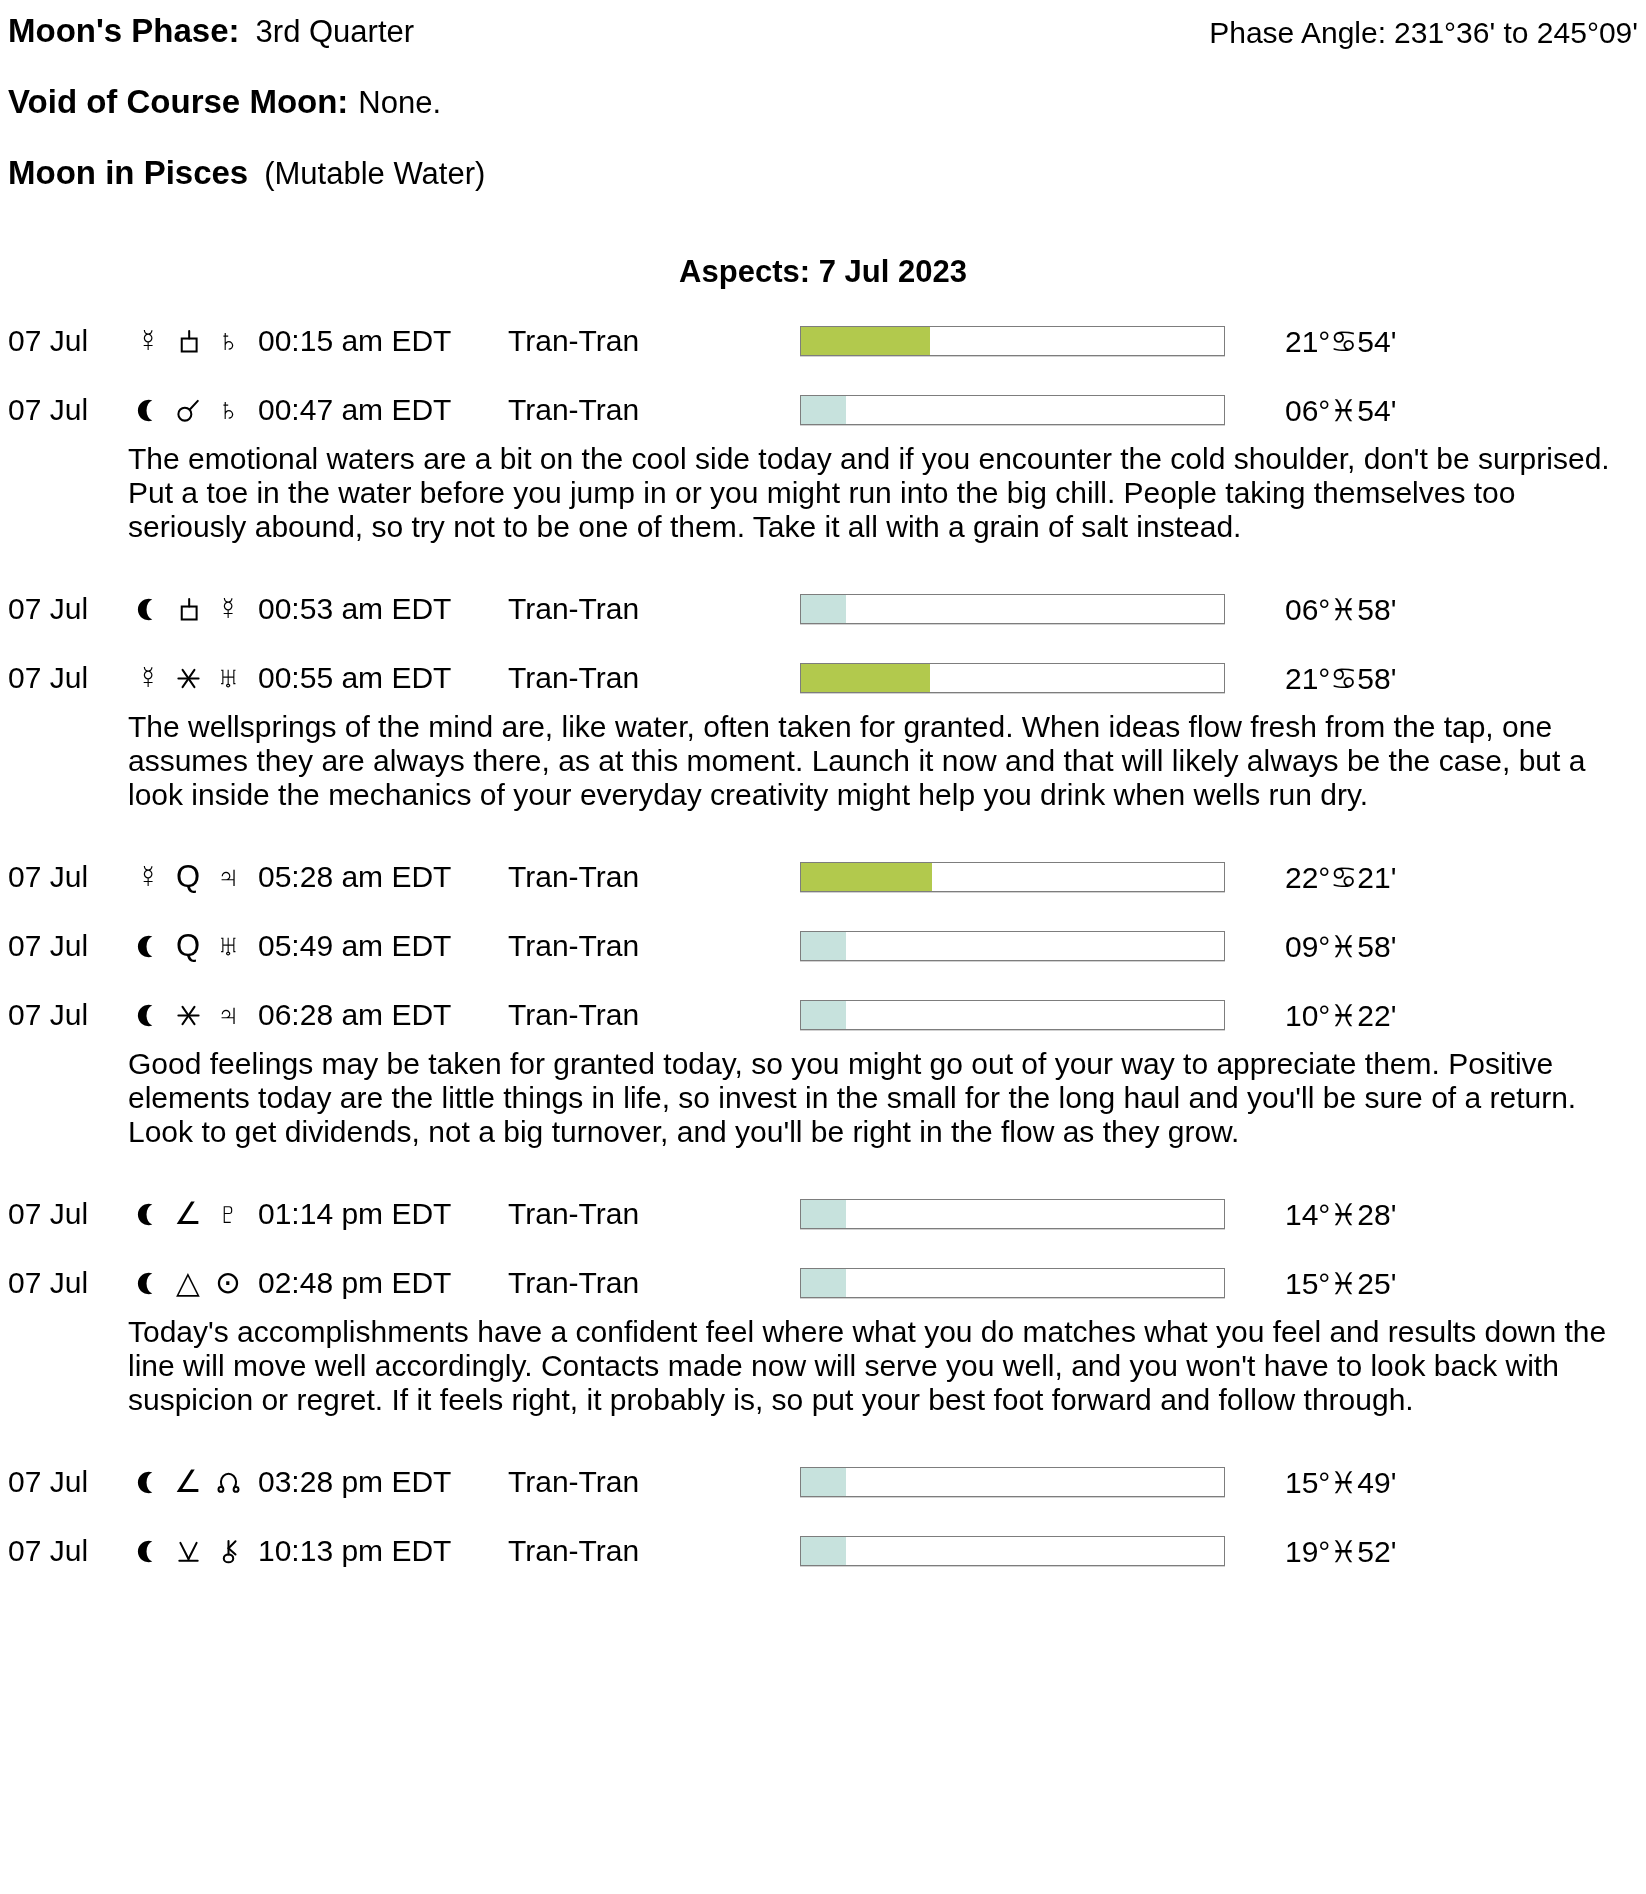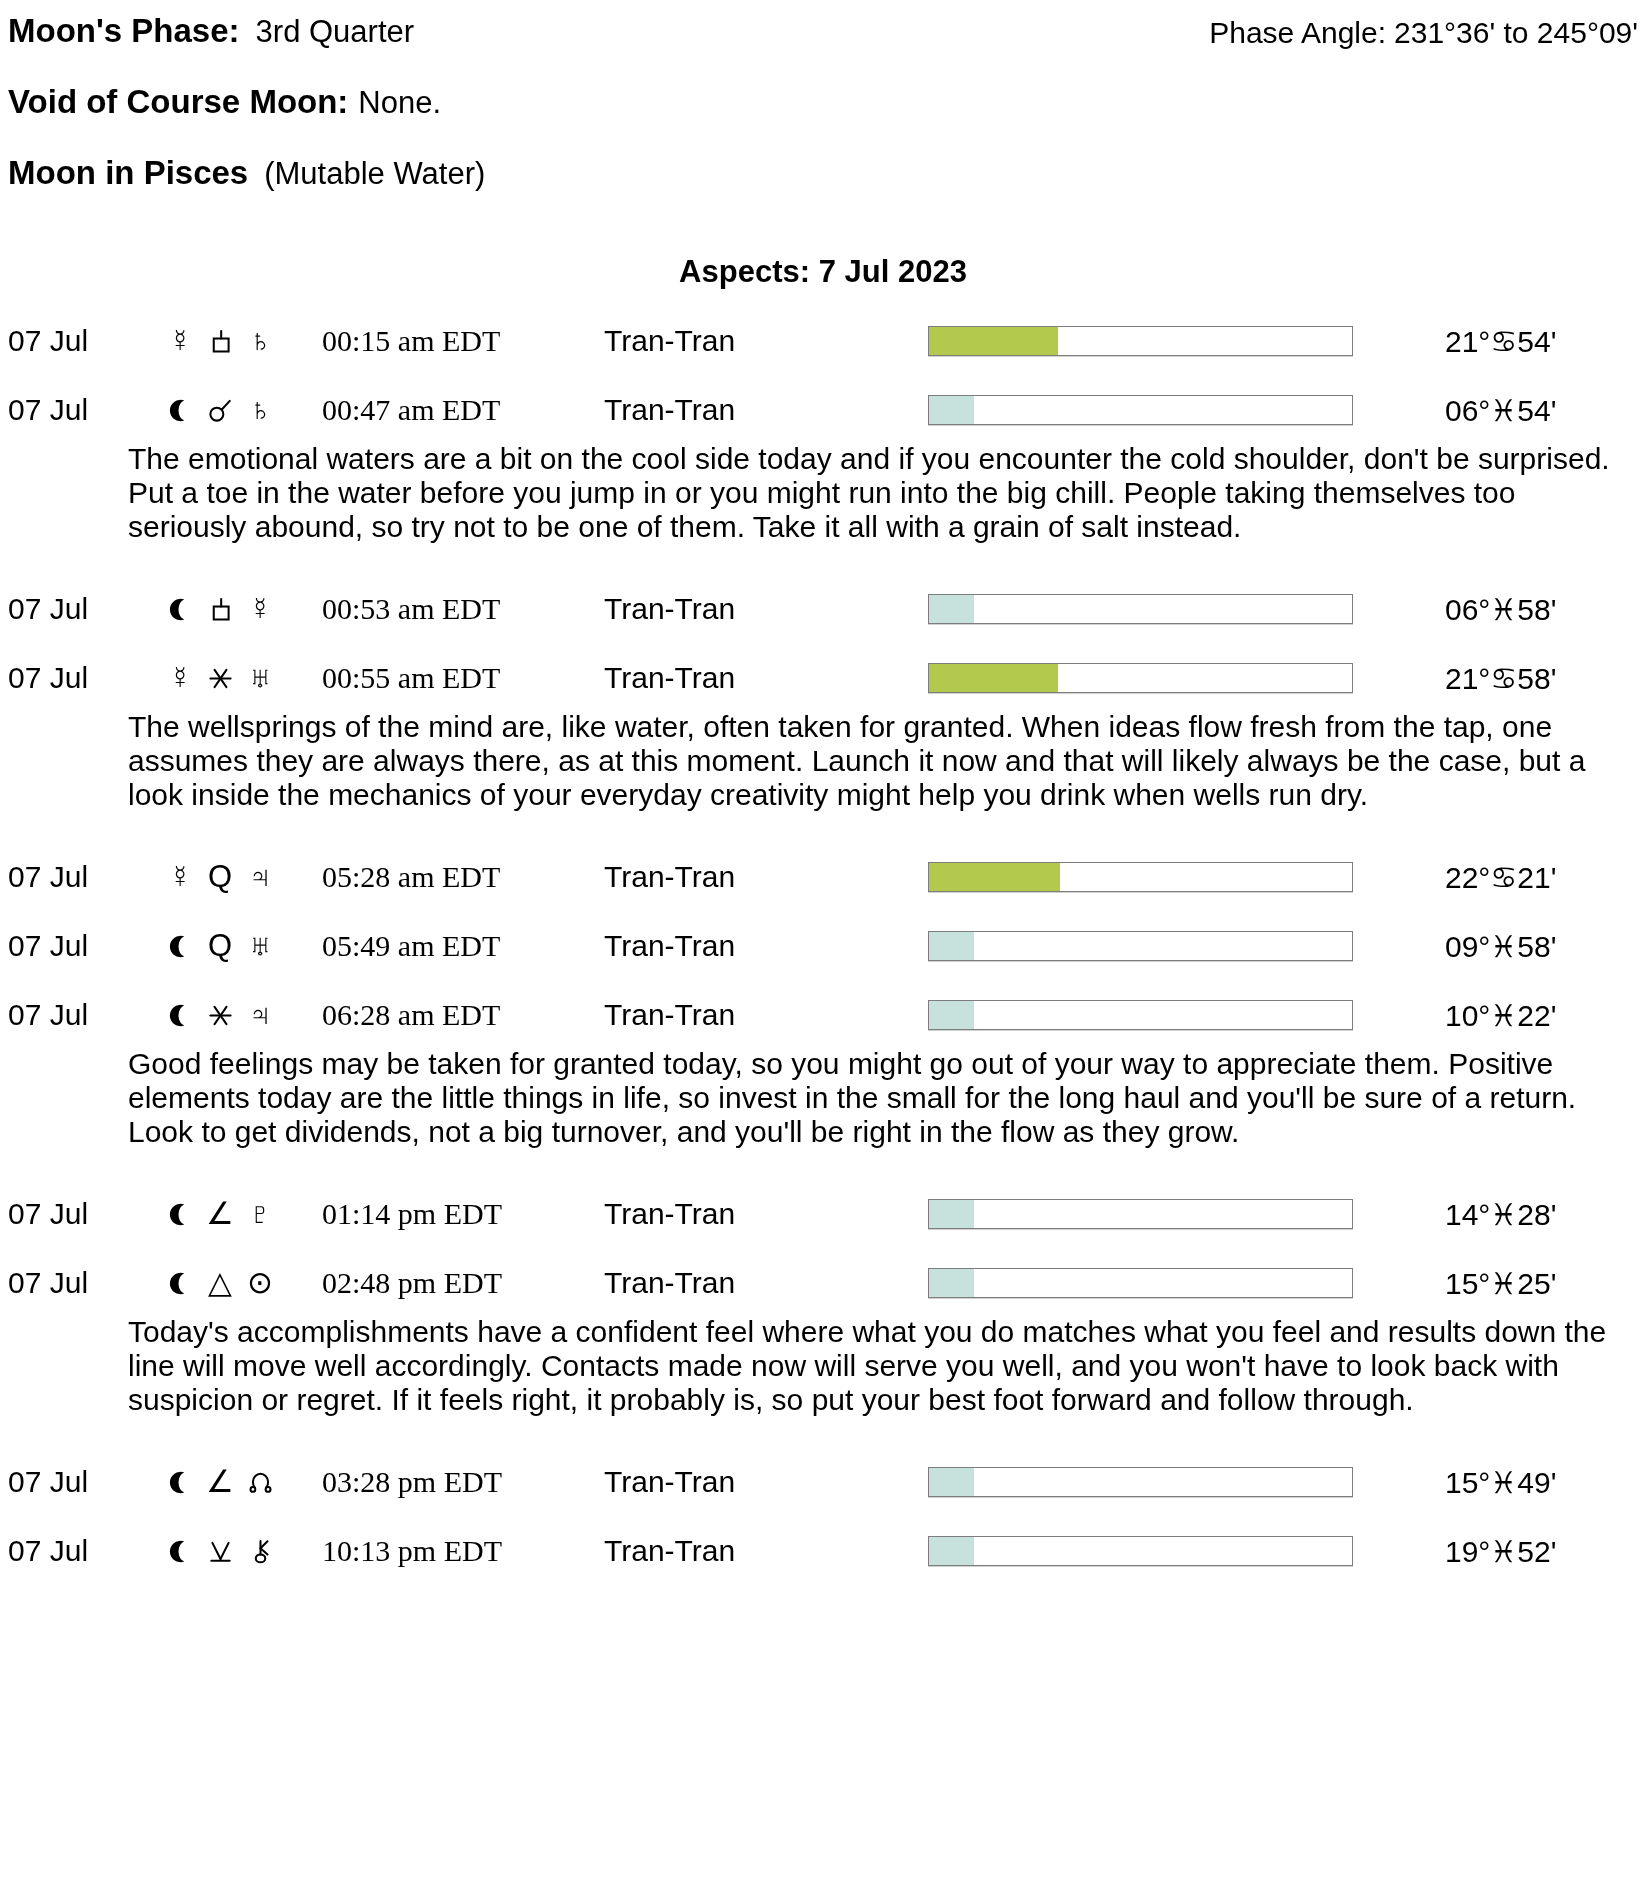--- a/index.html
+++ b/index.html
@@ -22,27 +22,26 @@
   .title{font-size:31px;font-weight:bold;text-align:center;margin:62px 0 0 0;line-height:36px;}
 
   
   .row{
     display:grid;
     grid-template-columns:120px 130px 250px 292px 425px 1fr;
     align-items:center;
     margin-top:33px;
     height:36px;
     font-size:30px;
-    gap:32px;
   }
   .c-date{white-space:nowrap;}
   .c-glyphs{display:flex;align-items:center;}
   .glyph{width:40px;text-align:center;font-size:31px;line-height:30px;display:inline-flex;justify-content:center;align-items:center;}
   .gsvg{width:27px;height:27px;display:block;}
-  .c-time{white-space:nowrap;font-family:Liberation Serif, serif;}
+  .c-time{white-space:nowrap;}
   .c-type{white-space:nowrap;}
   .c-bar{height:30px;position:relative;box-sizing:border-box;background:#fff;border:1px solid #7d7d7d;box-shadow:0 1px 0 rgba(0,0,0,0.18);}
   .c-bar .fill{position:absolute;left:0;top:0;bottom:0;}
   .c-pos{padding-left:60px;white-space:nowrap;}
 
   
   .note{
     margin:14px 10px 47px 120px;
     font-size:30px;line-height:34px;
     max-width:1505px;

